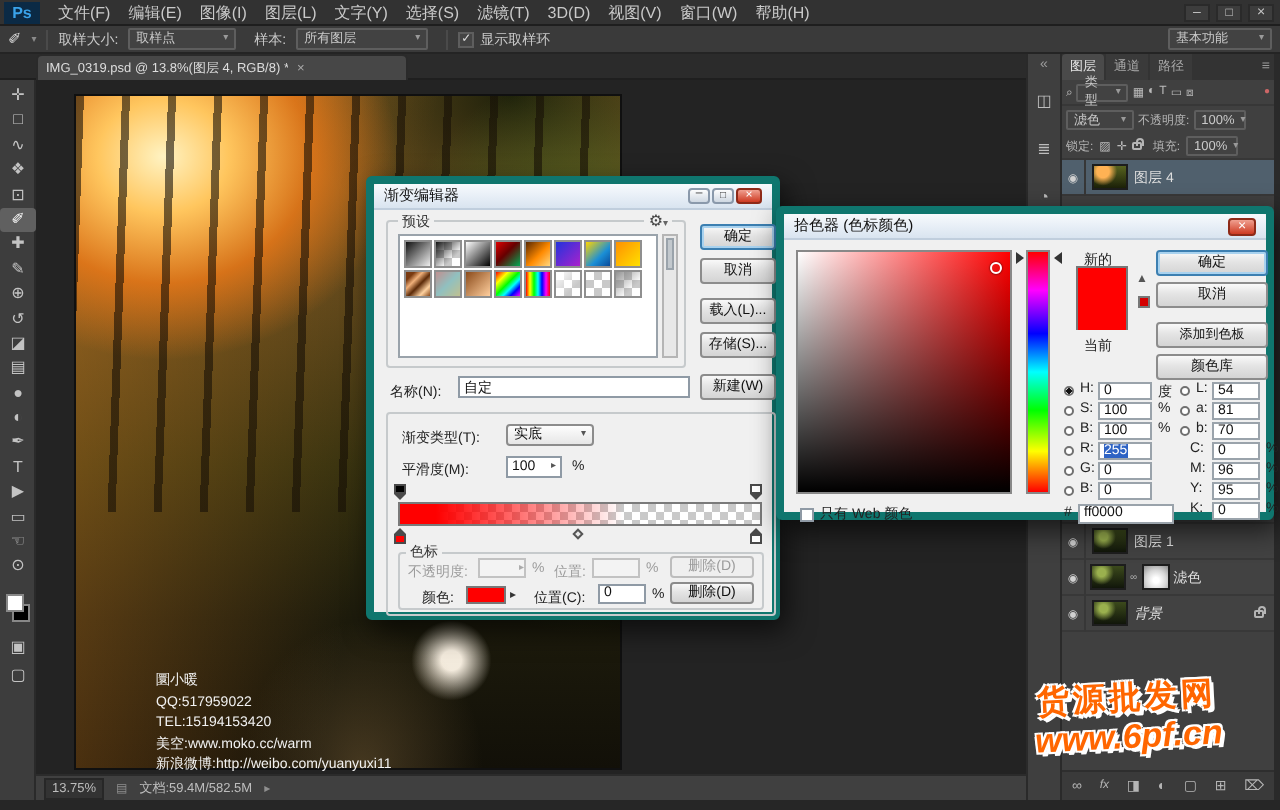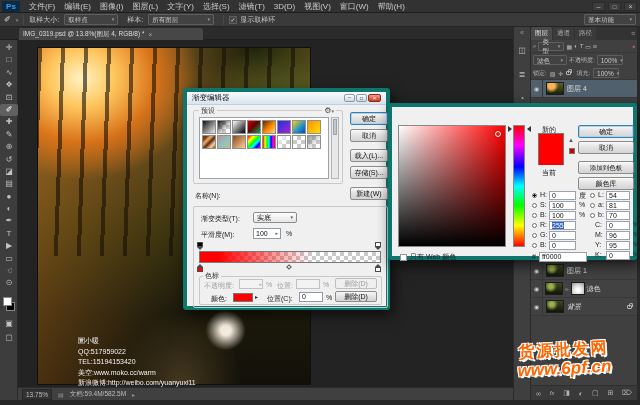--- a/index.html
+++ b/index.html
@@ -316,20 +316,21 @@
       <div style="margin:1px;height:16px;background:#c2c8cd;border:1px solid #9aa3ab"></div>
     </div>
   </div>
 
   <div class="wbtn def" style="left:163px;top:20px;width:38px;height:13px">确定</div>
   <div class="wbtn" style="left:163px;top:37px;width:38px;height:13px">取消</div>
   <div class="wbtn" style="left:163px;top:57px;width:38px;height:13px">载入(L)...</div>
   <div class="wbtn" style="left:163px;top:74px;width:38px;height:13px">存储(S)...</div>
 
   <span class="lbl" style="left:8px;top:99px">名称(N):</span>
+  <input class="winput" style="left: 42px; top: 96px; width: 116px; height: 11px;" value="自定">
   <div class="wbtn" style="left:163px;top:95px;width:38px;height:13px">新建(W)</div>
 
   <div class="gbox" style="left:6px;top:114px;width:195px;height:102px"></div>
   <span class="lbl" style="left:14px;top:122px">渐变类型(T):</span>
   <span class="abs" style="left:66px;top:120px;width:44px;height:11px;background:linear-gradient(#fdfdfd,#e6e6e6);border:1px solid #8c8c8c;border-radius:2px;font-size:7px;line-height:9px;padding:0 3px;color:#111;display:flex;justify-content:space-between">
       <span>实底</span>
       <span style="font-size:5px;color:#555">▾</span>
     </span>
   <span class="lbl" style="left:14px;top:138px">平滑度(M):</span>
   <span class="abs" style="left:66px;top:136px;width:28px;height:11px;background:#fff;border:1px solid #8f9aa5;font-size:7px;line-height:9px;padding:0 2px;color:#111;display:flex;justify-content:space-between">
@@ -365,20 +366,25 @@
   <span class="lbl" style="left:24px;top:202px">颜色:</span>
   <span class="abs" style="left:46px;top:201px;width:20px;height:9px;background:#ff0000;border:1px solid #777"></span>
   <span class="abs" style="left:68px;top:201px;font-size:6px;color:#333">▸</span>
   <span class="lbl" style="left:80px;top:202px">位置(C):</span>
   <span class="abs" style="left:112px;top:200px;width:24px;height:10px;background:#fff;border:1px solid #8f9aa5;font-size:7px;line-height:8px;padding:0 2px;color:#111">0</span>
   <span class="lbl" style="left:139px;top:202px">%</span>
   <div class="wbtn" style="left:148px;top:199px;width:42px;height:11px;line-height:9px">删除(D)</div>
 </div>
 
 <div class="dlg" style="left:388px;top:103px;width:249px;height:157px;z-index:30">
+  <div class="dtitle">
+    <span>拾色器 (色标颜色)</span>
+    <span style="flex:1"></span>
+    <span style="width:14px;height:9px;background:linear-gradient(#f0a090,#ce3a22);border:1px solid #8e2a18;border-radius:2px;font-size:7px;line-height:8px;text-align:center;color:#fff">×</span>
+  </div>
 
   <div class="abs" style="left:6px;top:18px;width:108px;height:122px;border:1px solid #888;background:linear-gradient(to top,#000,rgba(0,0,0,0)),linear-gradient(to right,#fff,#ff0000)">
     <span class="abs" style="right:4px;top:5px;width:6px;height:6px;border:1px solid #fff;border-radius:50%;box-shadow:0 0 1px #000"></span>
   </div>
 
   <div class="abs" style="left:121px;top:18px;width:12px;height:122px;border:1px solid #888;background:linear-gradient(180deg,#ff0000 0%,#ff00ff 16%,#0000ff 34%,#00ffff 50%,#00ff00 66%,#ffff00 83%,#ff0000 100%)"></div>
   <span class="abs" style="left:116px;top:19px;width:0;height:0;border-top:3px solid transparent;border-bottom:3px solid transparent;border-left:4px solid #333"></span>
   <span class="abs" style="left:135px;top:19px;width:0;height:0;border-top:3px solid transparent;border-bottom:3px solid transparent;border-right:4px solid #333"></span>
 
   <span class="lbl" style="left:150px;top:18px">新的</span>

